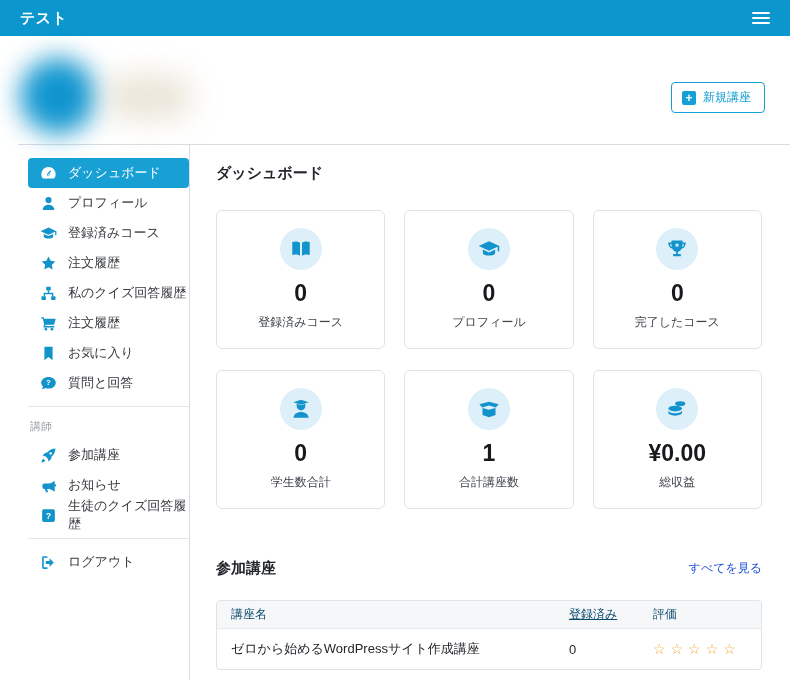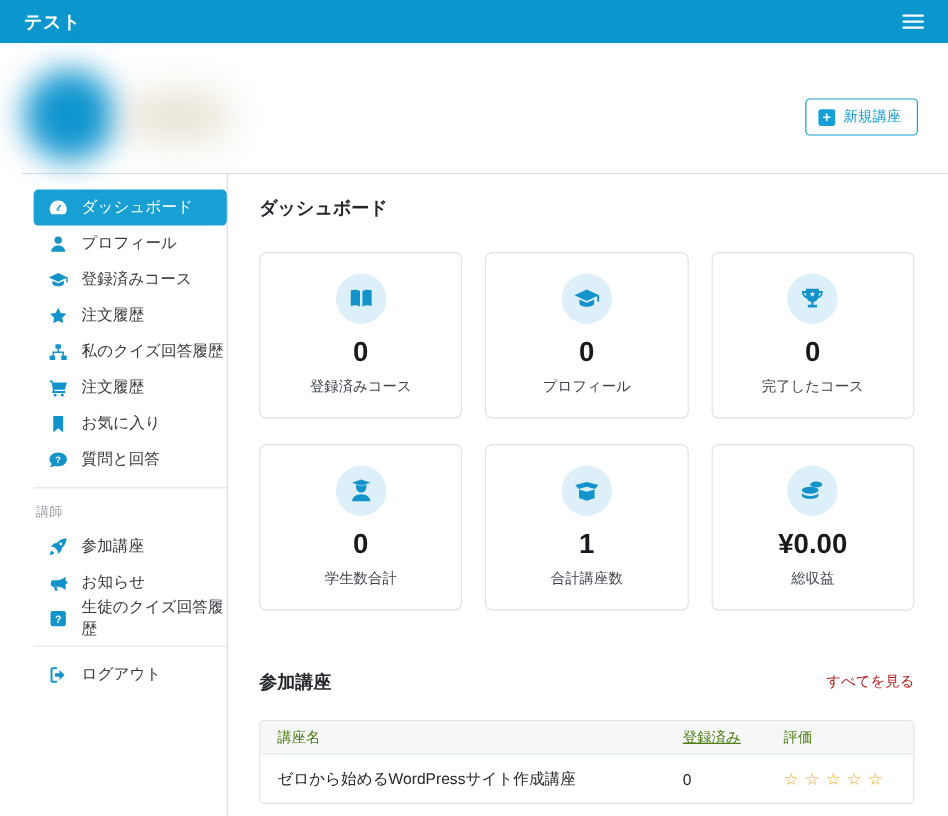--- a/index.html
+++ b/index.html
@@ -39,24 +39,24 @@
   .main-title { font-size:15px; font-weight:bold; color:#23262b; }
   .cards { display:grid; grid-template-columns:repeat(3,1fr); column-gap:19px; row-gap:21px; margin-top:27px; }
   .stat-card { border:1px solid #dfe3e8; border-radius:6px; height:139px; display:flex; flex-direction:column; align-items:center; justify-content:center; background:#ffffff; }
   .stat-icon { width:42px; height:42px; border-radius:50%; background:#ddeff9; color:#1293cb; display:flex; align-items:center; justify-content:center; --contrast:#ddeff9; }
   .stat-icon svg { width:22px; height:22px; display:block; }
   .stat-value { font-size:23px; font-weight:bold; color:#17191c; margin-top:12px; line-height:1; }
   .stat-label { font-size:12px; color:#3f444c; margin-top:9px; }
 
   .section-head { display:flex; align-items:center; justify-content:space-between; margin-top:50px; }
   .section-title { font-size:15px; font-weight:bold; color:#23262b; }
-  .view-all { font-size:12px; color:#b91c1c; text-decoration:none; cursor:pointer; }
+  .view-all { font-size:12px; color:#1d4ed8; text-decoration:none; cursor:pointer; }
 
   .course-table { width:100%; border:1px solid #dfe3e8; border-radius:4px; margin-top:22px; border-collapse:separate; border-spacing:0; overflow:hidden; }
-  .course-table th { background:#f5f7f9; font-size:12px; font-weight:normal; color:#4d7c0f; text-align:left; height:28px; padding:0 0 0 14px; border-bottom:1px solid #e7eaee; }
+  .course-table th { background:#f5f7f9; font-size:12px; font-weight:normal; color:#0c4a6e; text-align:left; height:28px; padding:0 0 0 14px; border-bottom:1px solid #e7eaee; }
   .course-table td { font-size:13px; color:#23262b; height:40px; padding:0 0 0 14px; }
   .col-name { width:338px; }
   .col-enrolled { width:84px;text-decoration:underline; }
   .stars { color:#efa832; font-size:14px; letter-spacing:5px; white-space:nowrap; }
 </style>
 </head>
 <body>
 
 <div class="topbar">
   <div class="topbar-title">テスト</div>

